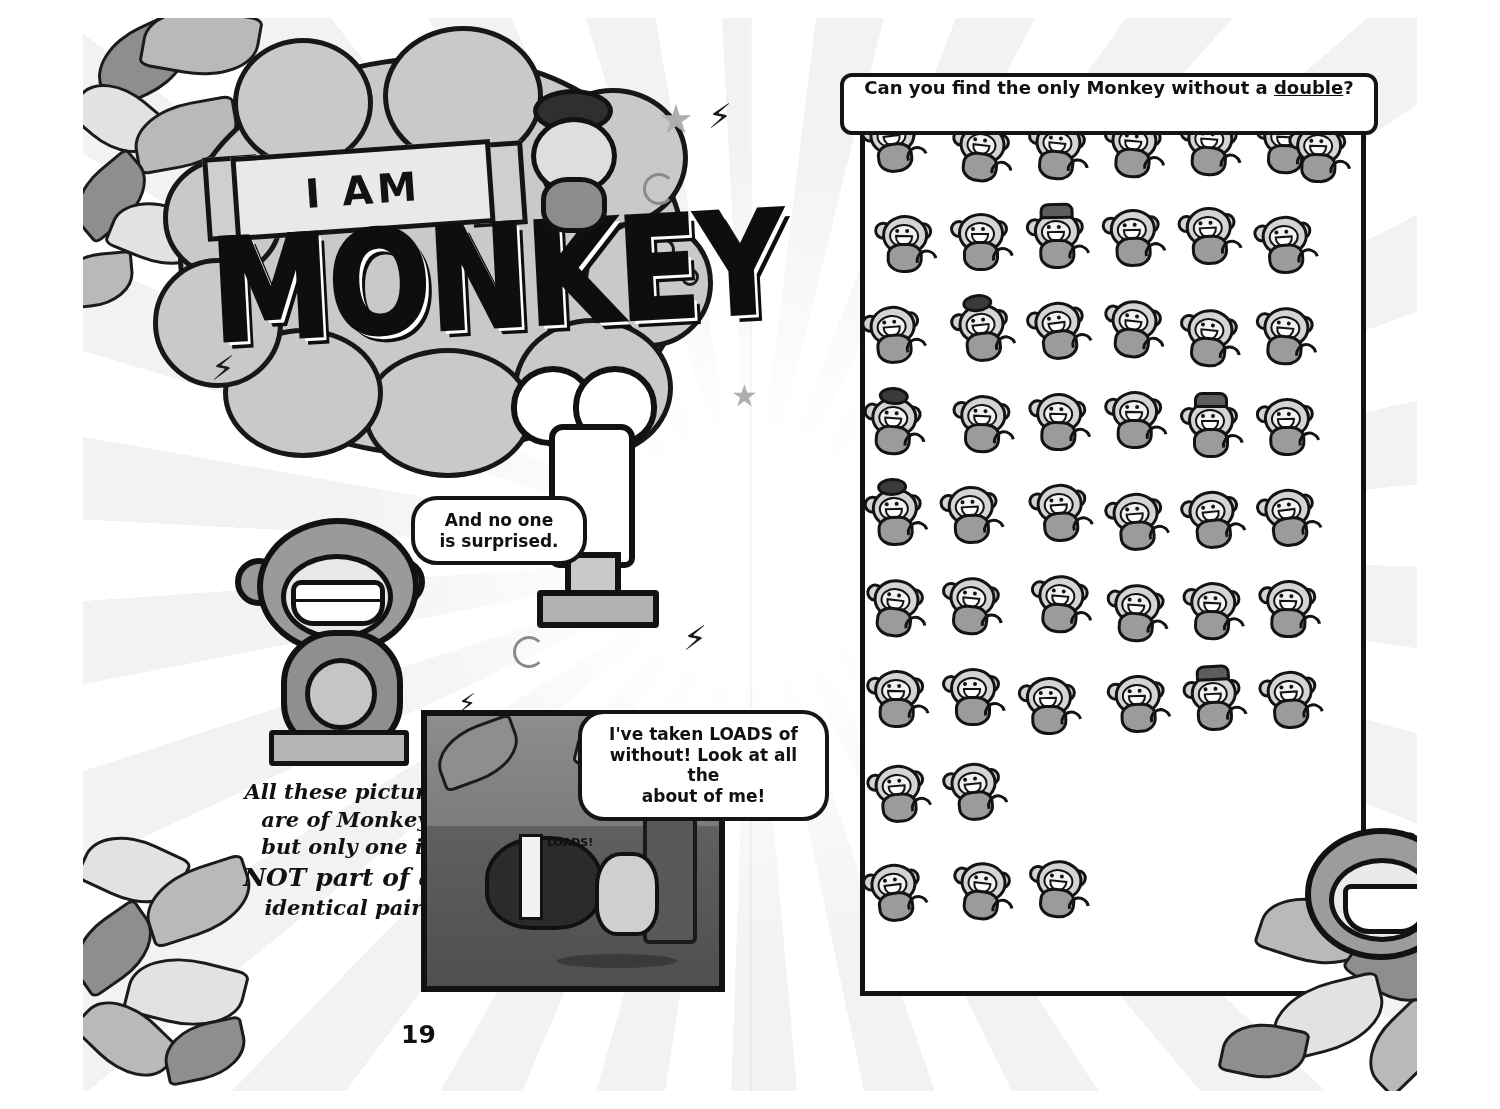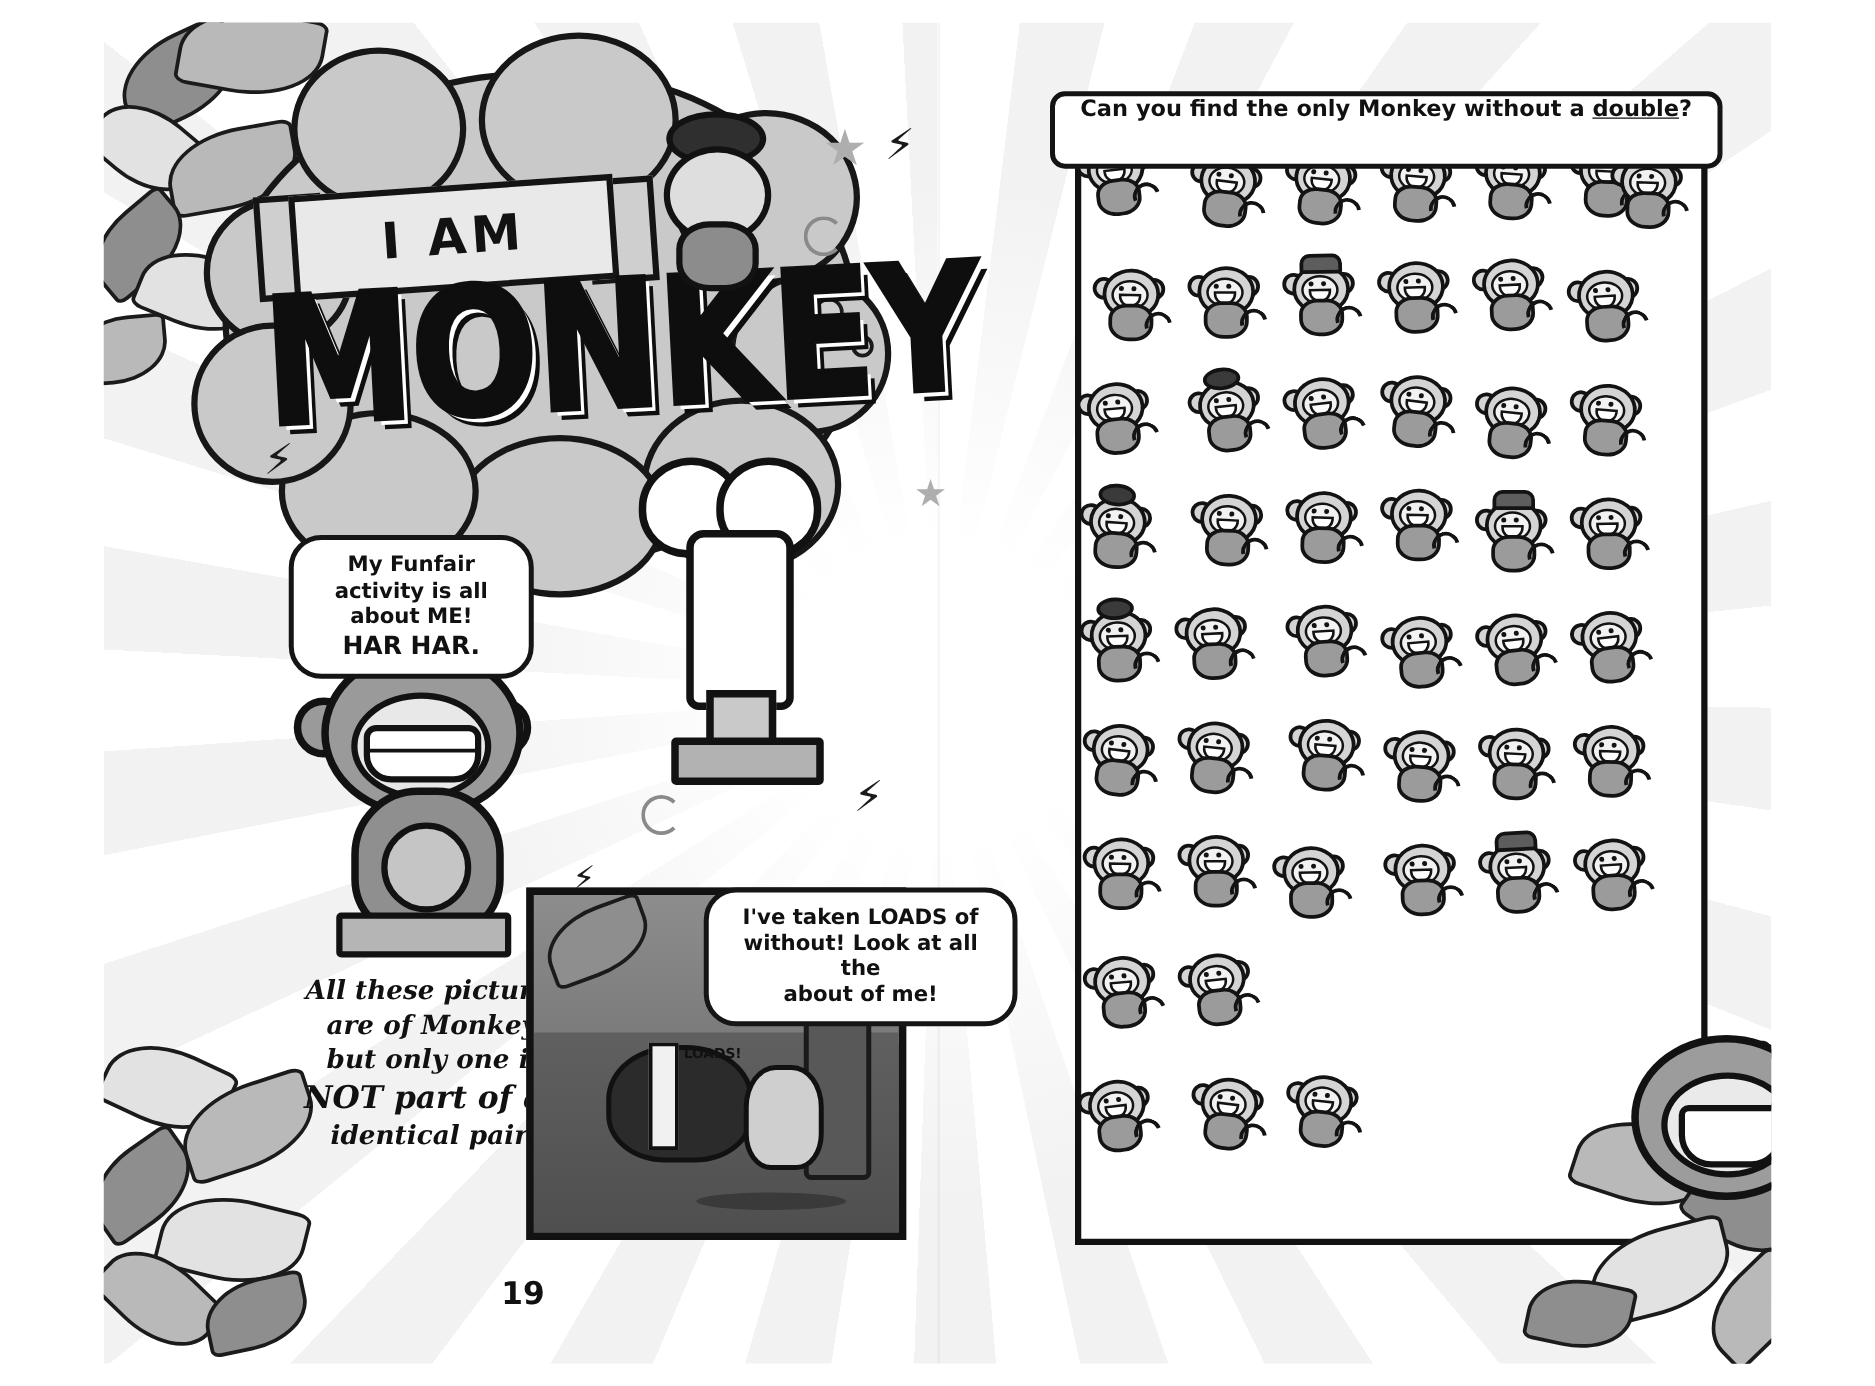--- a/index.html
+++ b/index.html
@@ -144,21 +144,21 @@
     font-size: 17px;
     line-height: 1.22;
     color: #111;
     text-align: center;
     font-weight: 600;
   }
   .bubble .big { font-size: 20px; font-weight: bold; }
 
   .bubble1 { left: 148px; top: 410px; width: 160px; }
   .bubble2 { left: 328px; top: 478px; width: 140px; }
-  .bubble3 { left: 480px; top: 692px; width: 215px; z-index: 6; }
+  .bubble3 { left: 495px; top: 692px; width: 215px; z-index: 6; }
 
   
   .blurb {
     position: absolute;
     left: 135px;
     top: 760px;
     width: 260px;
     font-family: "DejaVu Serif", serif;
     font-style: italic;
     font-weight: bold;
@@ -616,27 +616,25 @@
         <div class="hm-head"></div>
         <div class="hm-face"></div>
         <div class="hm-grin">
           <div class="hm-teeth-line"></div>
         </div>
         <div class="hm-body"></div>
         <div class="hm-belly"></div>
         <div class="hm-plinth"></div>
       </div>
 
-      <div class="bubble bubble1">
-        <div>My Funfair</div>
-        <div>activity is all</div>
-        <div>about ME!</div>
-        <div class="big">HAR HAR.</div>
+
+      <div class="bubble bubble2">
+        <div>And no one</div>
+        <div>is surprised.</div>
       </div>
-
 
       <div class="blurb">
         <div>All these pictures</div>
         <div>are of Monkey,</div>
         <div>but only one is</div>
         <div class="not">NOT part of an</div>
         <div>identical pair!</div>
       </div>
 
       <div class="photo-panel">

